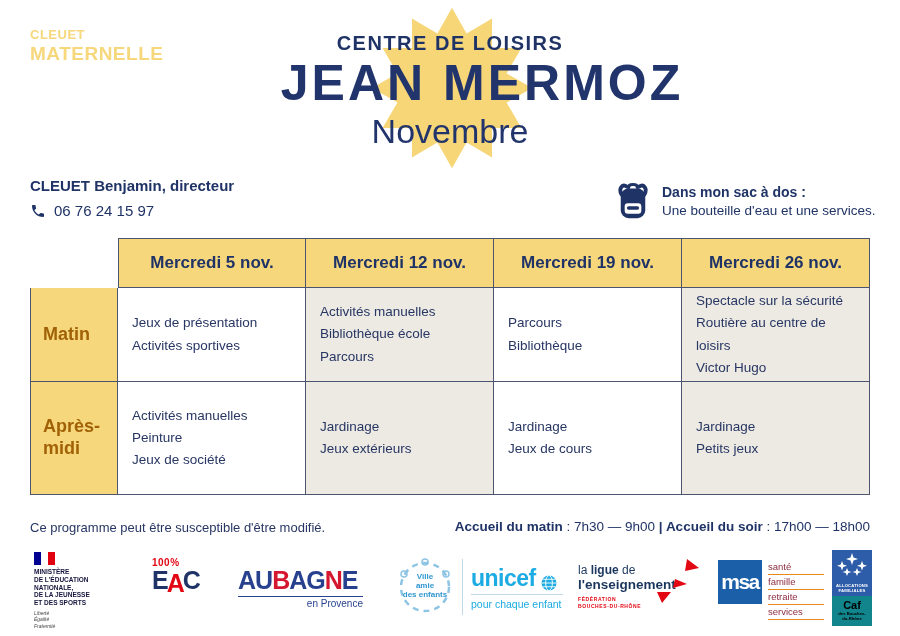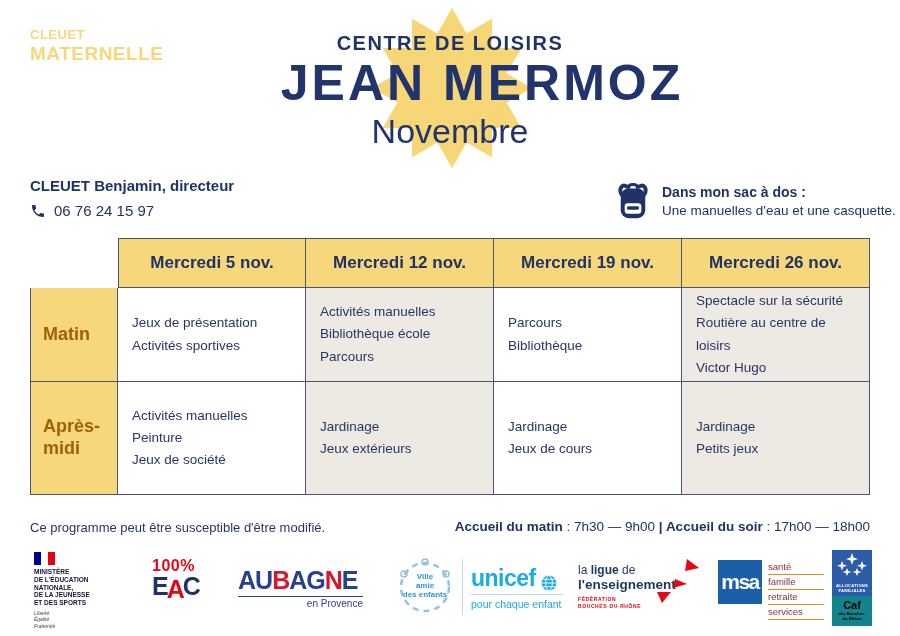--- a/index.html
+++ b/index.html
@@ -56,21 +56,21 @@
 
   
   .logo { position:absolute; }
   .ministry { left:34px; top:552px; width:90px; }
   .flag { display:flex; width:21px; height:13px; margin-bottom:3px; }
   .flag span { flex:1; }
   .ministry .lines { font-size:6.5px; font-weight:bold; color:#14143c; line-height:1.2; }
   .ministry .motto { font-size:5px; font-style:italic; color:#444; line-height:1.3; margin-top:3px; }
 
   .eac { left:152px; top:558px; width:52px; line-height:1; }
-  .eac .pct { color:#E30613; font-weight:800; font-size:16px; letter-spacing:.5px; }
+  .eac .pct { color:#E30613; font-weight:800; font-size:10px; letter-spacing:.5px; }
   .eac .letters { font-size:25px; font-weight:800; letter-spacing:-2px; }
   .eac .e,.eac .c { color:#1F3366; }
   .eac .a { color:#E30613; position:relative; top:3px; }
 
   .aubagne { left:238px; top:566px; width:125px; }
   .aubagne .name { font-size:25px; font-weight:800; letter-spacing:-1px; border-bottom:1.5px solid #28418F; padding-bottom:1px;}
   .aubagne .name .n { color:#28418F; } .aubagne .name .r { color:#D5172F; }
   .aubagne .sub { font-size:10px; color:#28418F; text-align:right; margin-top:1px; }
 
   .unicef { left:396px; top:556px; display:flex; align-items:center; gap:8px; }
@@ -137,21 +137,21 @@
   <svg class="bag-icon" width="42" height="47" viewBox="0 0 48 48">
     <path d="M11 16 C7 9, 12 3.5, 17 7" stroke="#1F3366" stroke-width="4.5" fill="none" stroke-linecap="round"></path>
     <path d="M37 16 C41 9, 36 3.5, 31 7" stroke="#1F3366" stroke-width="4.5" fill="none" stroke-linecap="round"></path>
     <path d="M19 8 C19 3.5, 29 3.5, 29 8" stroke="#1F3366" stroke-width="3.5" fill="none" stroke-linecap="round"></path>
     <rect x="10" y="9" width="28" height="34" rx="9" fill="#1F3366"></rect>
     <rect x="14.5" y="26" width="19" height="12" rx="3.5" fill="#ffffff"></rect>
     <rect x="17" y="29.5" width="14" height="4" rx="2" fill="#1F3366"></rect>
   </svg>
   <div class="bag-text">
     <div class="bag-title">Dans mon sac à dos :</div>
-    <div class="bag-line">Une manuelles d'eau et une casquette.</div>
+    <div class="bag-line">Une bouteille d'eau et une services.</div>
   </div>
 
   <div class="sched">
     <div class="corner"></div>
     <div class="cell hcell bl">Mercredi 5 nov.</div>
     <div class="cell hcell">Mercredi 12 nov.</div>
     <div class="cell hcell">Mercredi 19 nov.</div>
     <div class="cell hcell">Mercredi 26 nov.</div>
 
     <div class="cell lcell">Matin</div>

